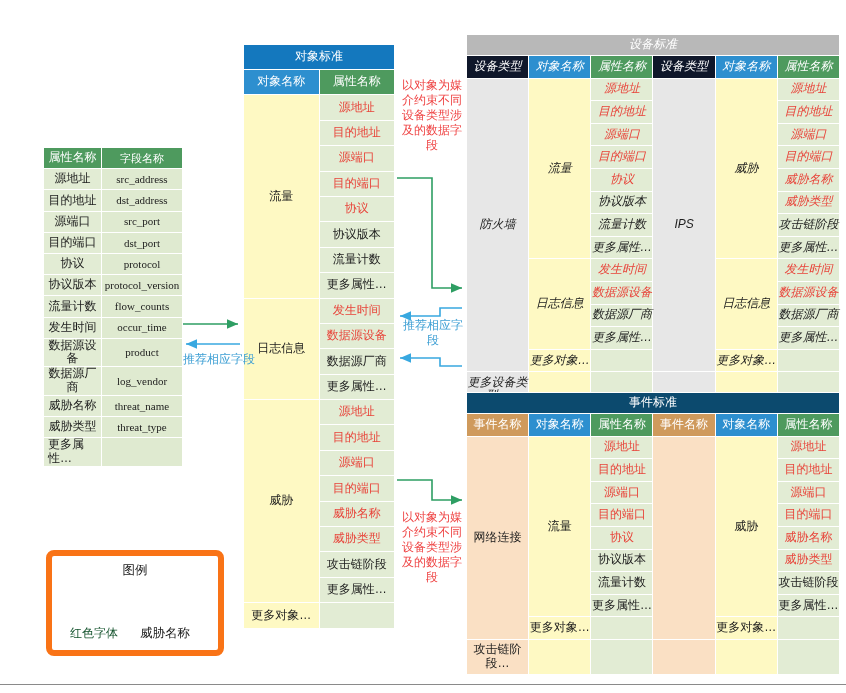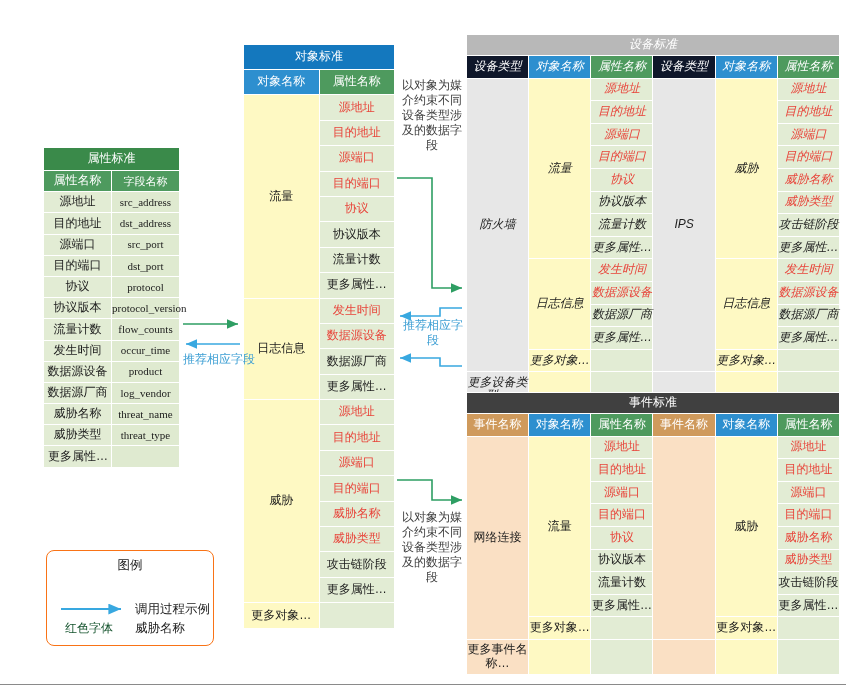--- a/index.html
+++ b/index.html
@@ -22,21 +22,21 @@
     font-weight:normal;
     font-size:12px;
     line-height:1.15;
     padding:0;
   }
 
   
   .hdr-green{background:#3a8a4a;color:#ffffff;font-size:13px;}
   .hdr-blue{background:#1478be;color:#ffffff;font-size:13px;}
   .hdr-grey{background:#b8b8b8;color:#ffffff;font-size:13px;}
-  .hdr-tan{background:#404040;color:#ffffff;font-size:13px;}
+  .hdr-tan{background:#0c4a6e;color:#ffffff;font-size:13px;}
 
   .sub-green{background:#4e9a5e;color:#ffffff;font-size:12.5px;}
   .sub-blue{background:#2d8fcf;color:#ffffff;font-size:12.5px;}
   .sub-grey{background:#0f172a;color:#ffffff;font-size:12.5px;}
   .sub-tan{background:#cf9a5c;color:#ffffff;font-size:12.5px;}
 
   
   .c-greenlite{background:#e2ecd4;color:#1c1c1c;}
   .c-greenlite2{background:#dfead0;color:#1c1c1c;}
   .c-bluelite{background:#fef9c3;color:#1c1c1c;}
@@ -66,27 +66,27 @@
 
   
   #evt-table{left:466px;top:392px;width:374px;}
   #evt-table td{height:21.6px;}
   #evt-table .dt{width:61px;}
   #evt-table .on{width:62px;}
   #evt-table .an{width:63px;}
 
   
   .anno{position:absolute;font-size:12px;line-height:1.25;text-align:center;}
-  .anno-green{color:#404040;}
+  .anno-green{color:#ef4444;}
   .anno-blue{color:#3d9fd4;}
 
   
   #legend{
     position:absolute;left:46px;top:550px;width:166px;height:94px;
-    border:1px solid #f97316;border-radius:8px;background:#ffffff;
+    border:6px solid #f97316;border-radius:8px;background:#ffffff;
   }
   #legend .ltitle{position:absolute;left:0;top:6px;width:100%;text-align:center;font-size:12.5px;color:#1a1a1a;}
   #legend .lrow{position:absolute;left:10px;width:150px;height:20px;}
   #legend .lrow .lbl{position:absolute;left:78px;top:1px;font-size:12.5px;white-space:nowrap;}
   #legend .swatch-red{position:absolute;left:8px;top:1px;font-size:12px;color:#14532d;white-space:nowrap;}
 
   
   #watermark{
     position:absolute;left:521px;top:657px;
     font-size:30px;color:#a23226;letter-spacing:0px;
@@ -98,23 +98,20 @@
   svg.ov{position:absolute;left:0;top:0;width:846px;height:693px;pointer-events:none;}
 </style>
 </head>
 <body>
 
 <div class="canvas">
 
   <table class="tbl" id="attr-table">
     <tbody id="attr-body">
         <tr>
-          <td class="hdr-green" colspan="2" style="height:22px;">属性标准</td>
-        </tr>
-        <tr>
           <td class="sub-green k">属性名称</td>
           <td class="sub-green v">字段名称</td>
         </tr>
         <tr>
           <td class="c-greenlite k">源地址</td>
           <td class="c-greenlite2 v">src_address</td>
         </tr>
         <tr>
           <td class="c-greenlite k">目的地址</td>
           <td class="c-greenlite2 v">dst_address</td>
@@ -378,21 +375,21 @@
           <td class="c-greenlite an">更多属性…</td>
           <td class="c-greenlite an">更多属性…</td>
         </tr>
         <tr>
           <td class="c-bluelite on" rowspan="1">更多对象…</td>
           <td class="c-greenlite an"></td>
           <td class="c-bluelite on" rowspan="1">更多对象…</td>
           <td class="c-greenlite an"></td>
         </tr>
         <tr>
-          <td class="c-tanlite dt" style="height:34px;">更多事件名称…</td>
+          <td class="c-tanlite dt" style="height:34px;">攻击链阶段…</td>
           <td class="c-bluelite on"></td>
           <td class="c-greenlite an"></td>
           <td class="c-tanlite dt"></td>
           <td class="c-bluelite on"></td>
           <td class="c-greenlite an"></td>
         </tr>
       </tbody>
   </table>
 
 
@@ -424,31 +421,20 @@
 
     <path d="M462,366 L440,366 L440,358 L400,358" stroke="#38a8e0" stroke-width="1.6" fill="none" marker-end="url(#ab)"></path>
 
     <path d="M397,480 L432,480 L432,500 L462,500" stroke="#2e9e63" stroke-width="1.6" fill="none" marker-end="url(#ag)"></path>
   </svg>
 
   <div id="legend">
     <div class="ltitle">图例</div>
 
 
-    <div class="lrow" style="top:49px;">
-      <svg width="74" height="18" style="position:absolute;left:2px;top:0;">
-        <defs>
-          <marker id="lab" markerWidth="8" markerHeight="8" refX="7" refY="3" orient="auto">
-            <path d="M0,0 L7,3 L0,6 z" fill="#38a8e0"></path>
-          </marker>
-        </defs>
-        <path d="M2,9 L62,9" stroke="#38a8e0" stroke-width="1.8" fill="none" marker-end="url(#lab)"></path>
-      </svg>
-      <span class="lbl">调用过程示例</span>
-    </div>
 
     <div class="lrow" style="top:68px;">
       <span class="swatch-red">红色字体</span>
       <span class="lbl">威胁名称</span>
     </div>
   </div>
 
   <div id="wm-rule"></div>
 
 </div>

